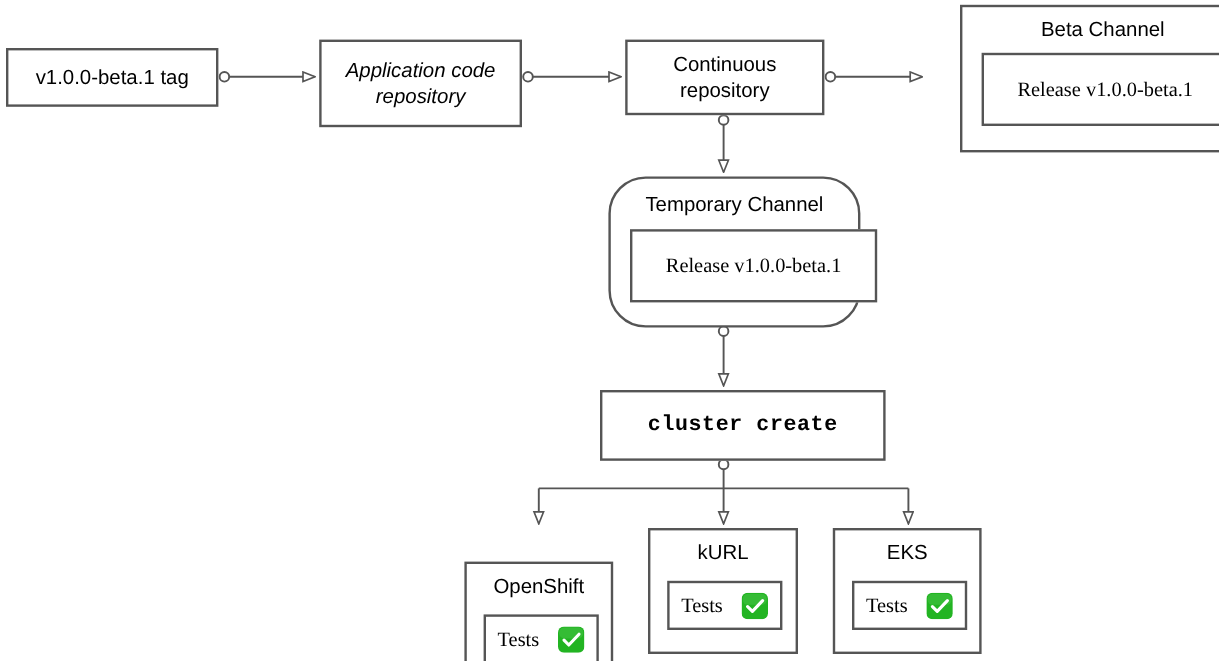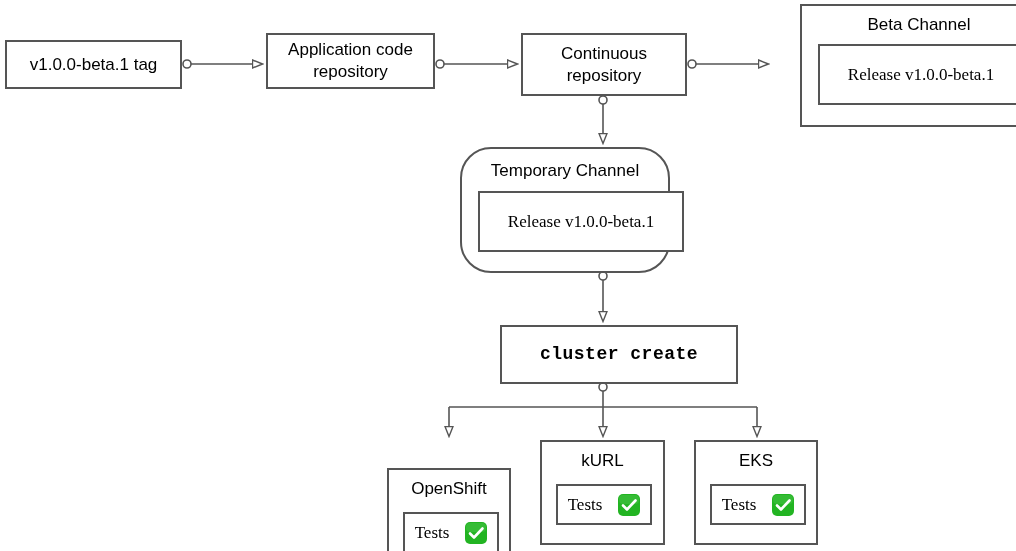--- a/index.html
+++ b/index.html
@@ -145,36 +145,36 @@
       <line x1="449" y1="407" x2="449" y2="436" stroke="#555555" stroke-width="1.6" marker-end="url(#arrowhead)"></line>
       <line x1="603" y1="407" x2="603" y2="436" stroke="#555555" stroke-width="1.6" marker-end="url(#arrowhead)"></line>
       <line x1="757" y1="407" x2="757" y2="436" stroke="#555555" stroke-width="1.6" marker-end="url(#arrowhead)"></line>
     </g>
   </svg>
 
   <div class="node" style="left:5px; top:40px; width:177px; height:49px;">
     <span>v1.0.0-beta.1 tag</span>
   </div>
 
-  <div class="node" style="left:266px; top:33px; width:169px; height:56px; padding:0 14px;">
+  <div class="node" style="left:266px; top:33px; width:169px; height:73px; padding:0 14px;font-style:italic;">
     <span>Application code repository</span>
   </div>
 
   <div class="node" style="left:521px; top:33px; width:166px; height:63px; padding:0 12px;">
     <span>Continuous repository</span>
   </div>
 
   <div class="group" style="left:772px; top:4px; width:238px; height:123px;margin-left:28px;">
     <div class="group-title" style="top:9px;">Beta Channel</div>
     <div class="inner-box" style="left:16px; top:38px; width:206px; height:61px;">
       <span>Release v1.0.0-beta.1</span>
     </div>
   </div>
 
-  <div class="group" style="left:460px; top:147px; width:210px; height:126px;border-radius:31px;">
+  <div class="group" style="left:507px; top:147px; width:210px; height:126px;border-radius:31px;">
     <div class="group-title" style="top:12px;">Temporary Channel</div>
     <div class="inner-box" style="left:16px; top:42px; width:206px; height:61px;">
       <span>Release v1.0.0-beta.1</span>
     </div>
   </div>
 
   <div class="node mono" style="left:484px; top:325px; width:238px; height:59px;">
     <span>cluster create</span>
   </div>
 

